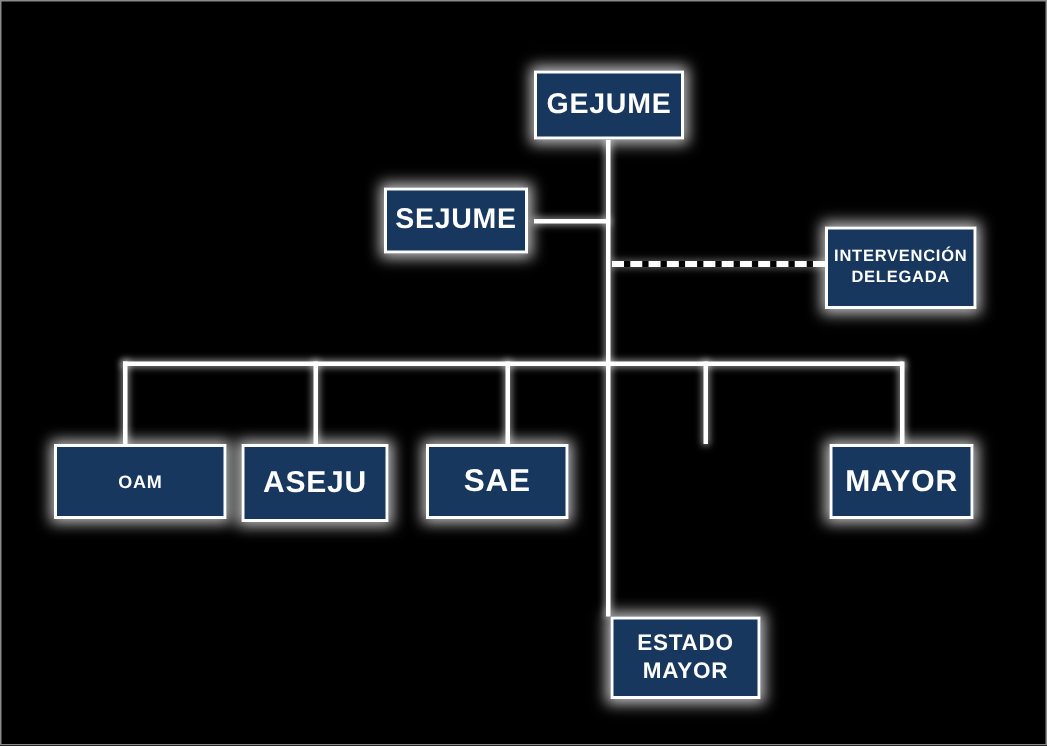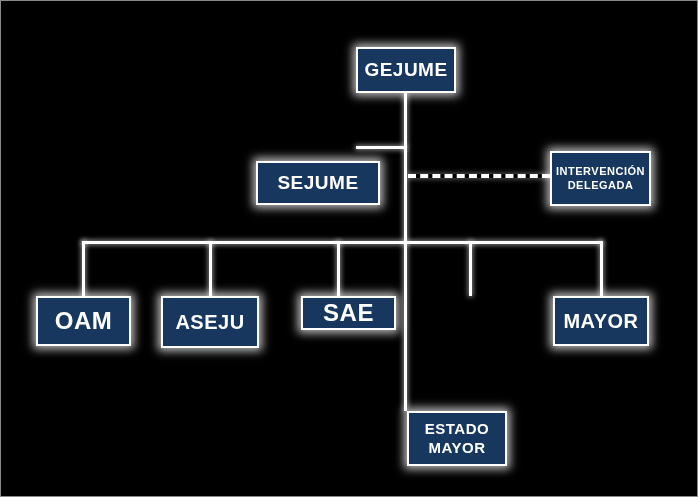--- a/index.html
+++ b/index.html
@@ -40,25 +40,25 @@
   }
   .dashed-line {
     position: absolute;
     height: 0;
     border-top: 4px dashed var(--line-color);
     box-shadow: 0 0 5px 1px rgba(255,255,255,0.35);
   }
 
   
   .n-gejume   { left: 355px; top: 46px;  width: 100px; height: 46px; font-size: 19px; }
-  .n-sejume   { left: 255px; top: 124px; width: 124px; height: 44px; font-size: 19px; margin-top: 36px; }
+  .n-sejume   { left: 255px; top: 124px; width: 96px; height: 44px; font-size: 19px; }
   .n-interv   { left: 549px; top: 150px; width: 101px; height: 55px; font-size: 11px; padding: 3px; }
-  .n-oam      { left: 35px;  top: 295px; width: 95px;  height: 50px; font-size: 24px; }
+  .n-oam      { left: 35px;  top: 295px; width: 115px;  height: 50px; font-size: 12px; }
   .n-aseju    { left: 160px; top: 295px; width: 98px;  height: 52px; font-size: 20px; }
-  .n-sae      { left: 300px; top: 295px; width: 95px;  height: 34px; font-size: 24px; }
+  .n-sae      { left: 283px; top: 295px; width: 95px;  height: 50px; font-size: 21px; }
   .n-prl      { left: 422px; top: 295px; width: 95px;  height: 50px; font-size: 20px; }
   .n-sbmy     { left: 552px; top: 295px; width: 96px;  height: 50px; font-size: 20px; }
   .n-estado   { left: 358px; top: 410px; width: 100px; height: 55px; font-size: 15px; padding: 2px; margin-left: 48px; }
 
   
   .l-trunk        { left: 403px; top: 92px;  width: 3px;   height: 318px; }
   .l-sejume       { left: 355px; top: 145px; width: 50px;  height: 3px; }
   .l-interv-dash  { left: 407px; top: 173px; width: 142px; }
   .l-bar          { left: 81px;  top: 240px; width: 520px; height: 3px; }
   .l-drop-oam     { left: 81px;  top: 240px; width: 3px;   height: 55px; }

